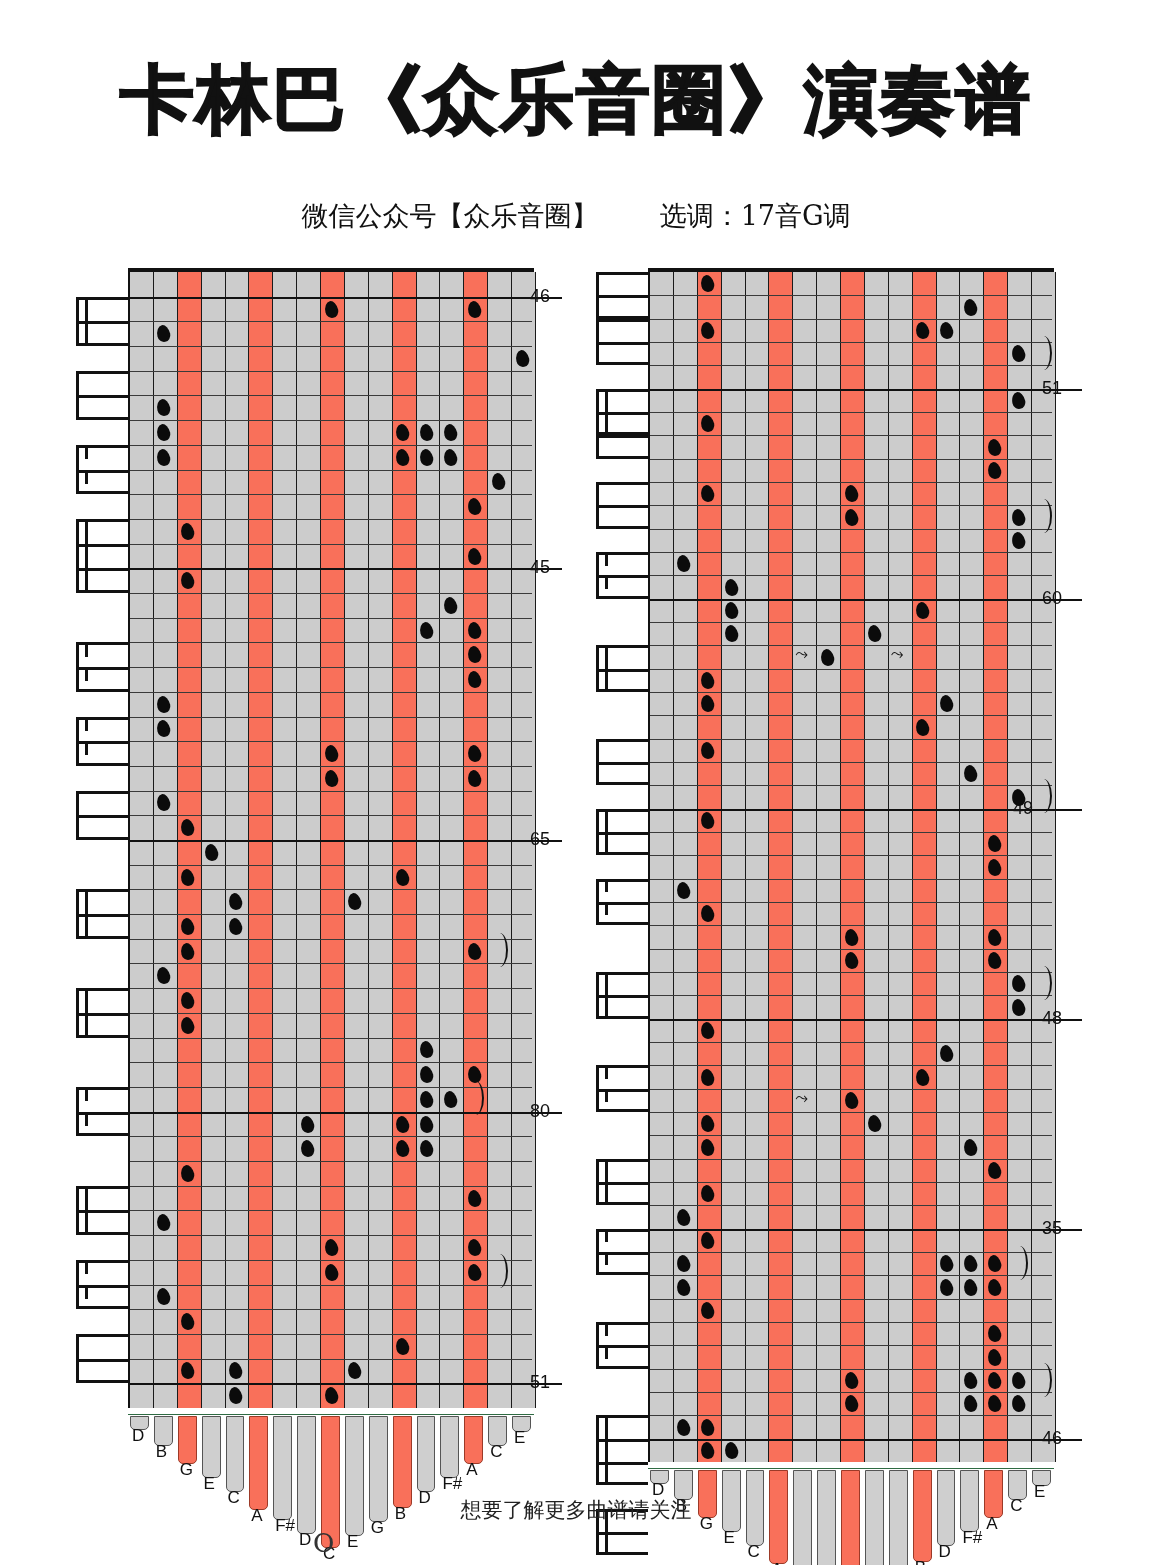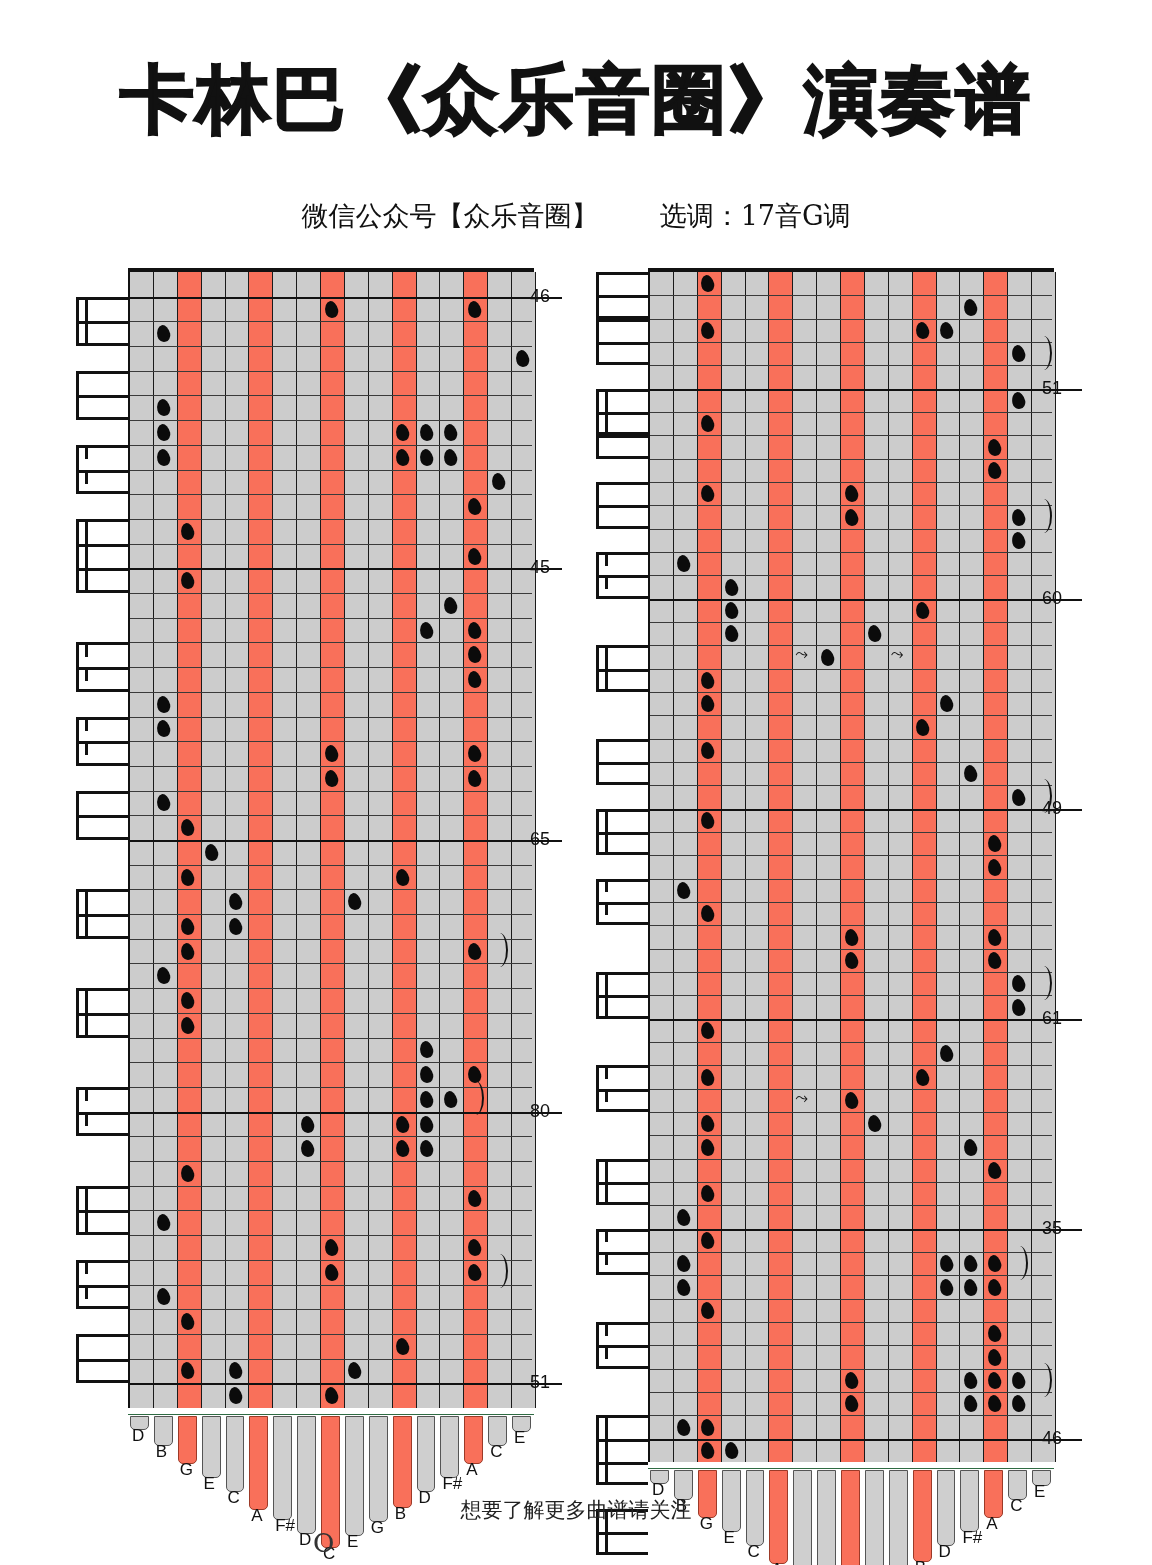--- a/index.html
+++ b/index.html
@@ -453,23 +453,23 @@
       <div class="rowline" style="top: 1120px;"></div>
       <div class="rowline" style="top: 1143.33px;"></div>
       <div class="rowline" style="top: 1166.67px;"></div>
     </div>
     <div class="topcap" style="left: 648px; top: 268px; width: 406px;"></div>
     <div class="barline" style="left: 648px; top: 388.667px; width: 434px;"></div>
     <div class="barnum" style="left: 1042px; top: 377.667px;">51</div>
     <div class="barline" style="left: 648px; top: 598.667px; width: 434px;"></div>
     <div class="barnum" style="left: 1042px; top: 587.667px;">60</div>
     <div class="barline" style="left: 648px; top: 808.667px; width: 434px;"></div>
-    <div class="barnum" style="left: 1042px; top: 797.667px;">49</div>
+    <div class="barnum" style="left: 1013px; top: 797.667px;">49</div>
     <div class="barline" style="left: 648px; top: 1018.67px; width: 434px;"></div>
-    <div class="barnum" style="left: 1042px; top: 1007.67px;">61</div>
+    <div class="barnum" style="left: 1042px; top: 1007.67px;">48</div>
     <div class="barline" style="left: 648px; top: 1228.67px; width: 434px;"></div>
     <div class="barnum" style="left: 1042px; top: 1217.67px;">35</div>
     <div class="barline" style="left: 648px; top: 1438.67px; width: 434px;"></div>
     <div class="barnum" style="left: 1042px; top: 1427.67px;">46</div>
     <div class="note" style="left: 701.206px; top: 275.167px;"></div>
     <div class="note" style="left: 963.912px; top: 298.5px;"></div>
     <div class="note" style="left: 701.206px; top: 321.833px;"></div>
     <div class="note" style="left: 940.029px; top: 321.833px;"></div>
     <div class="note" style="left: 916.147px; top: 321.833px;"></div>
     <div class="note" style="left: 1011.68px; top: 345.167px;"></div>

